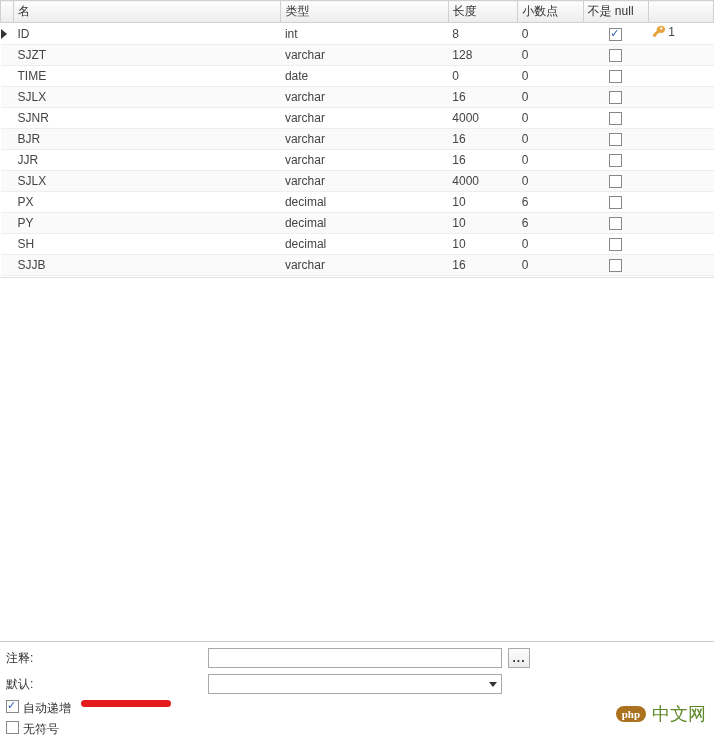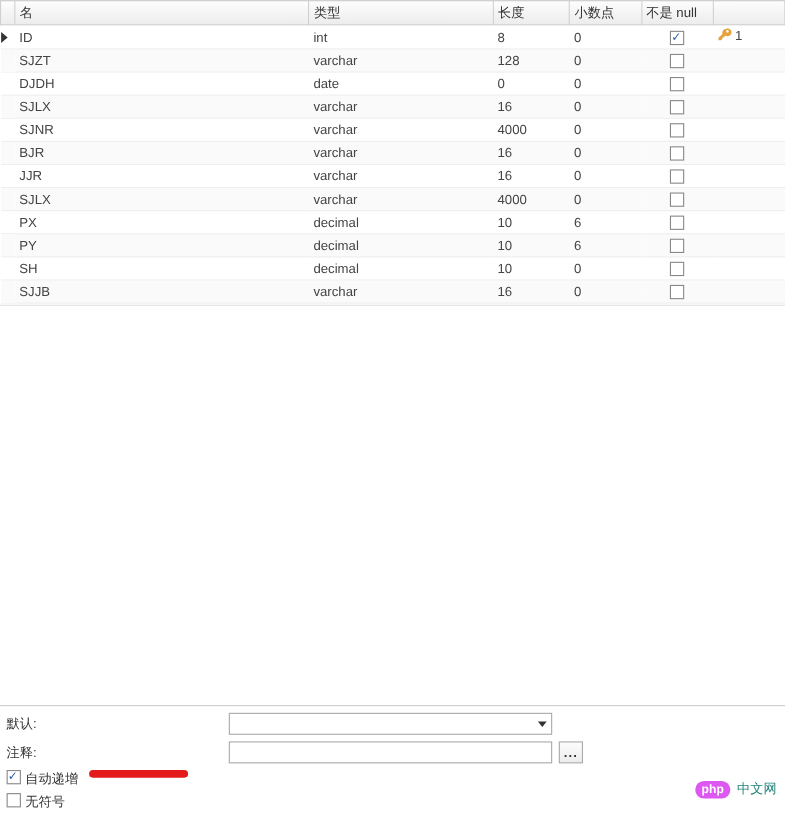--- a/index.html
+++ b/index.html
@@ -91,25 +91,25 @@
     .red-mark {
       display: inline-block; width: 90px; height: 7px;
       background: #e41b1b; border-radius: 4px; margin-left: 6px;
     }
 
     .watermark {
       position: absolute; right: 8px; bottom: 20px;
       display: flex; align-items: center; gap: 6px; opacity: 0.9;
     }
     .wm-badge {
-      background: #d946ef; color: #fff; font-weight: bold;
+      background: #a16207; color: #fff; font-weight: bold;
       font-size: 11px; padding: 2px 6px; border-radius: 8px;
-      font-family: Liberation Sans, sans-serif;
-    }
-    .wm-text { color: #0f766e; font-size: 12px; font-family: "Microsoft YaHei"; }
+      font-family: Liberation Serif, serif;
+    }
+    .wm-text { color: #4d7c0f; font-size: 18px; font-family: "Microsoft YaHei"; }
   </style>
 </head>
 <body>
 
 <div class="grid-area">
   <table class="cols">
     <colgroup>
       <col class="col-gutter">
         <col class="col-name">
         <col class="col-type">
@@ -150,21 +150,21 @@
           <td class="gutter-cell"></td>
           <td>SJZT</td>
           <td>varchar</td>
           <td>128</td>
           <td>0</td>
           <td class="col-null" style="text-align: center;"><span class="chk"></span></td>
           <td></td>
         </tr>
         <tr>
           <td class="gutter-cell"></td>
-          <td>DJDH</td>
+          <td>TIME</td>
           <td>date</td>
           <td>0</td>
           <td>0</td>
           <td class="col-null" style="text-align: center;"><span class="chk"></span></td>
           <td></td>
         </tr>
         <tr>
           <td class="gutter-cell"></td>
           <td>SJLX</td>
           <td>varchar</td>
@@ -245,31 +245,31 @@
           <td class="col-null" style="text-align: center;"><span class="chk"></span></td>
           <td></td>
         </tr>
       </tbody>
   </table>
 </div>
 
 <div class="spacer"></div>
 
 <div class="bottom-panel">
+  <div class="form-row">
+    <span class="form-label">注释:</span>
+    <div class="textbox"></div>
+    <div class="ellipsis-btn">...</div>
+  </div>
   <div class="form-row">
     <span class="form-label">默认:</span>
     <div class="combo">
       <div class="caret"></div>
     </div>
   </div>
-  <div class="form-row">
-    <span class="form-label">注释:</span>
-    <div class="textbox"></div>
-    <div class="ellipsis-btn">...</div>
-  </div>
   <div class="check-row">
     <span id="chk-ai" class="chk checked"></span>
     <span>自动递增</span>
     <span class="red-mark"></span>
   </div>
   <div class="check-row">
     <span id="chk-us" class="chk"></span>
     <span>无符号</span>
   </div>
 </div>

